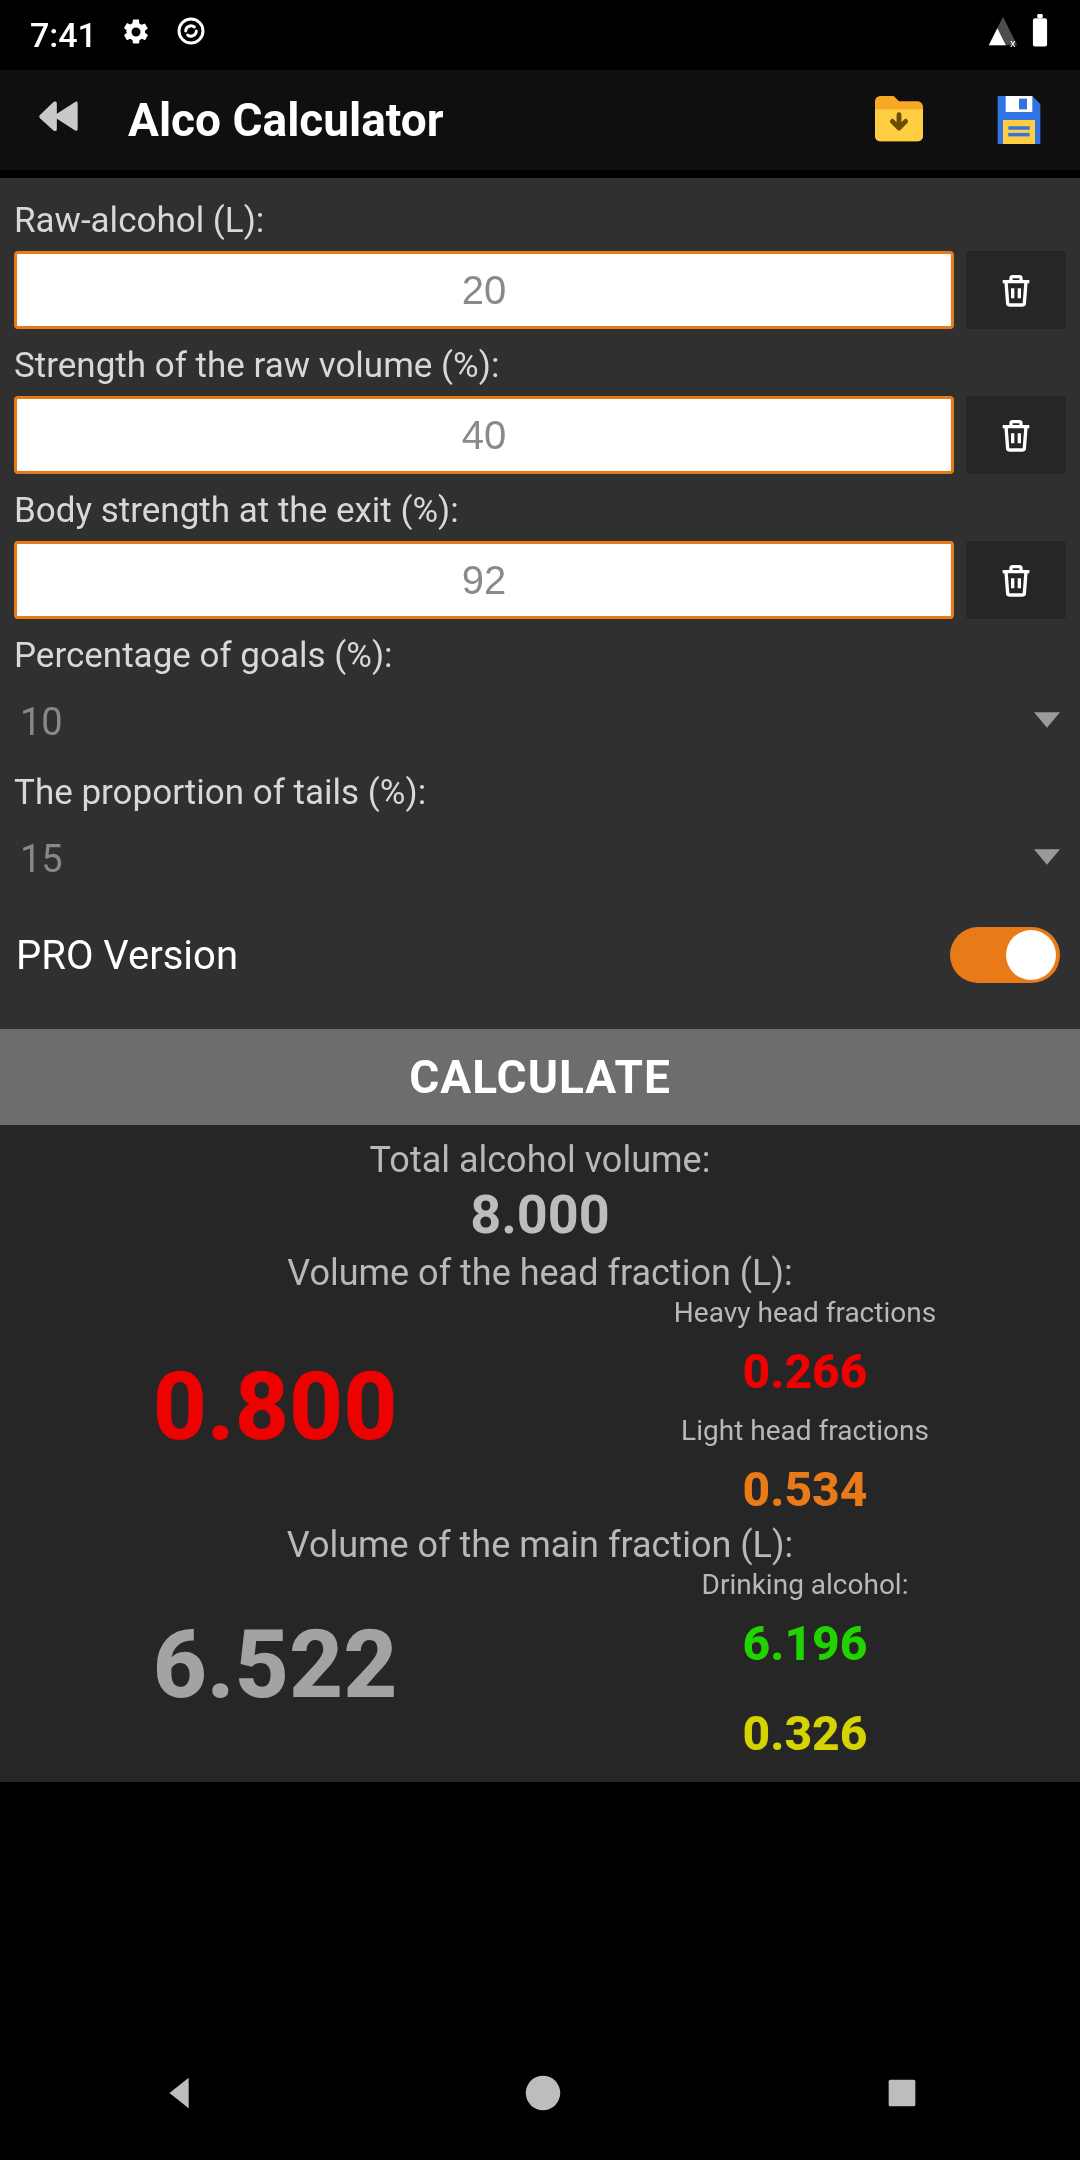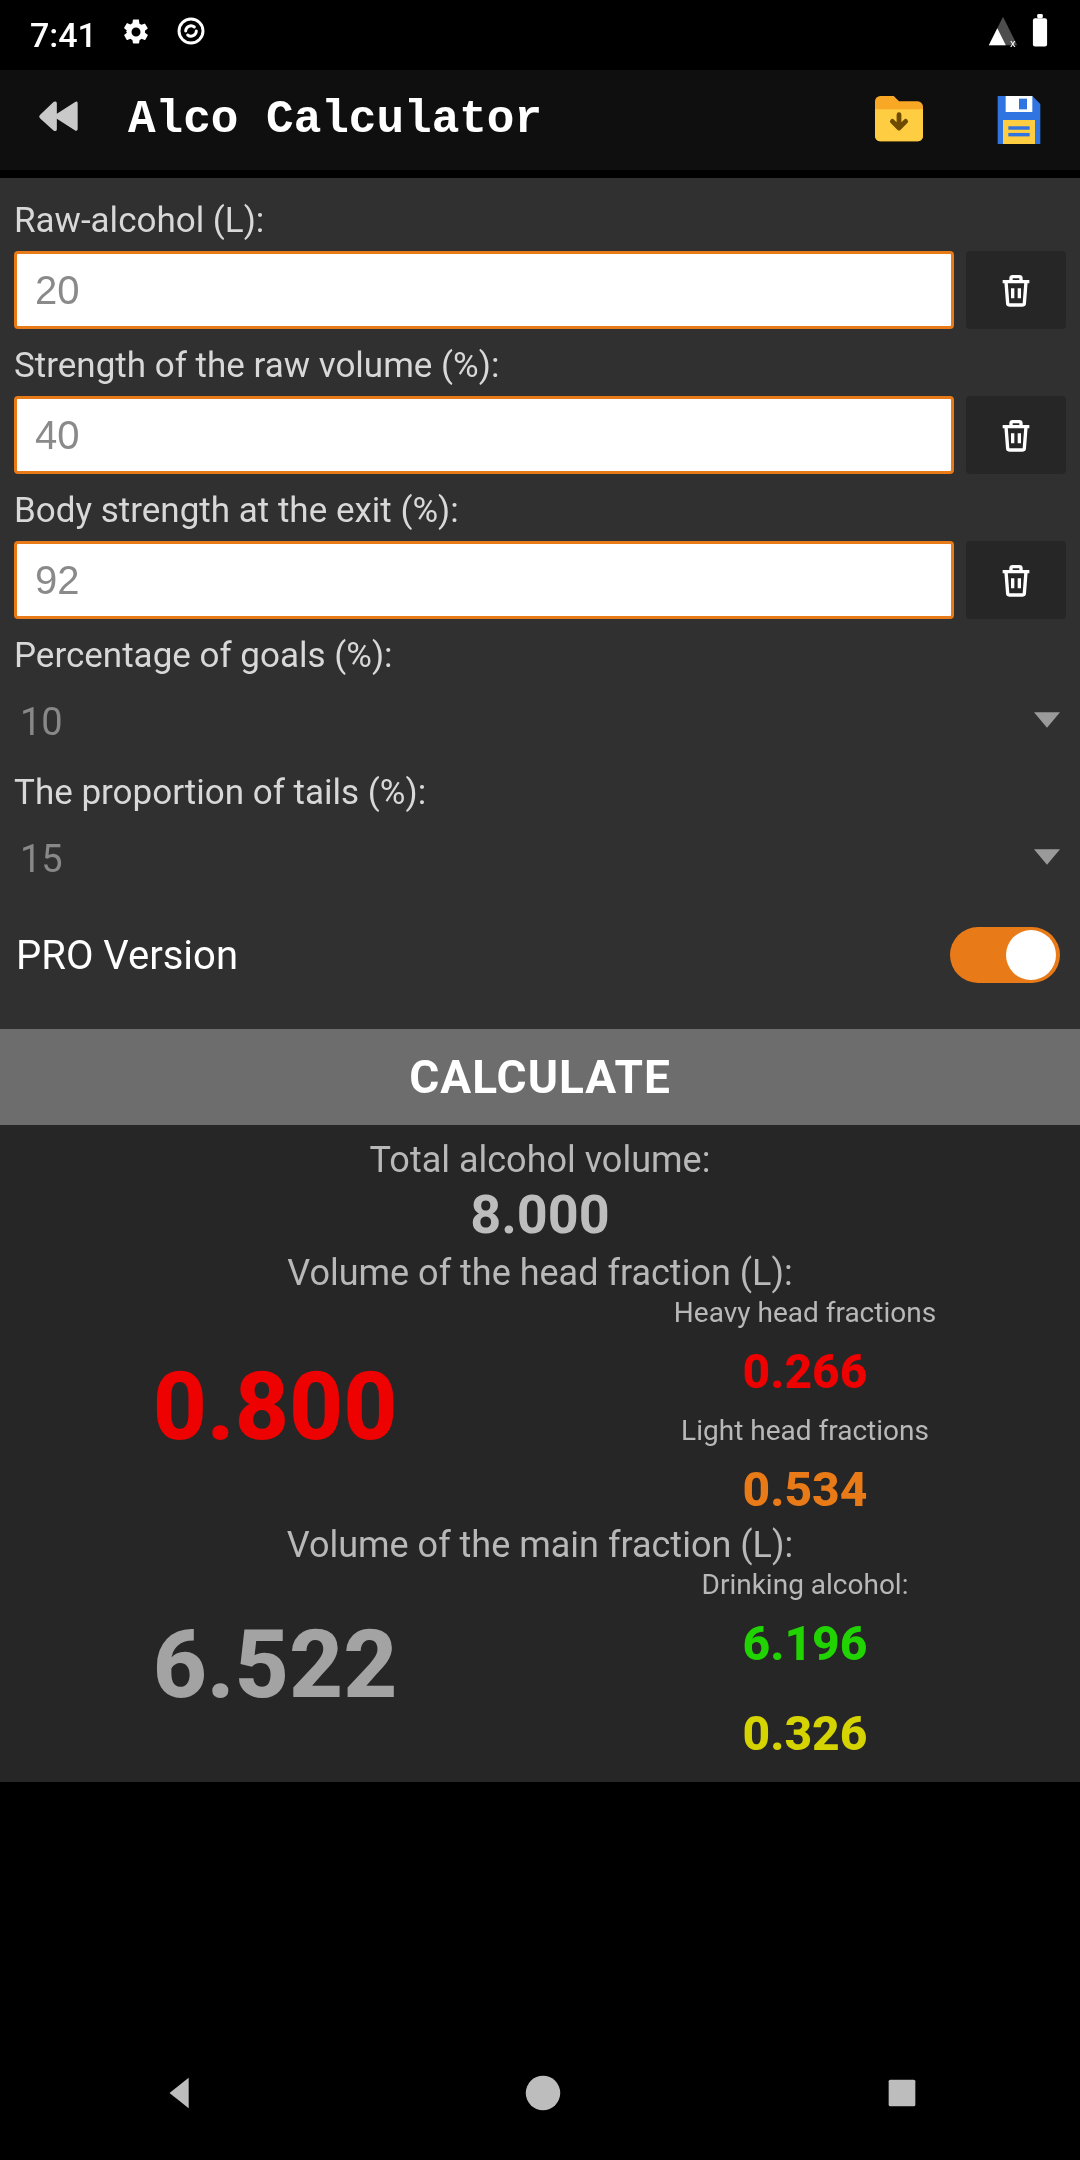--- a/index.html
+++ b/index.html
@@ -5,30 +5,30 @@
   * { margin: 0; padding: 0; box-sizing: border-box; }
   html, body { width: 1080px; height: 2160px; background: #000; font-family: Roboto, Arial, sans-serif; overflow: hidden; }
   
   
   .status-bar { height: 70px; background: #000; display: flex; align-items: center; justify-content: space-between; padding: 0 30px; color: #fff; font-size: 34px; }
   .status-left { display: flex; align-items: center; gap: 24px; }
   .status-right { display: flex; align-items: center; gap: 10px; }
   .status-time { font-weight: 500; }
   
   
-  .app-bar { height: 100px; background: #0f0f0f; display: flex; align-items: center; padding: 12px 28px; gap: 34px; font-family: Liberation Mono, monospace; }
+  .app-bar { height: 100px; background: #0f0f0f; display: flex; align-items: center; padding: 12px 28px; gap: 34px; }
   .app-title { color: #fff; font-size: 46px; font-weight: 700; flex: 1; }
   .app-bar-icon { width: 66px; height: 66px; display:flex; align-items:center; justify-content:center; }
   
   
   .form-area { background: #303030; padding: 12px 14px 16px 14px; margin-top: 8px; }
   .field-label { color: #d8d8d8; font-size: 35px; font-weight: 400; padding: 10px 0 10px 0; }
   .field-row { display: flex; align-items: stretch; gap: 12px; margin-bottom: 6px; }
   .field-input { flex: 1; height: 78px; background: #fff; border: 3px solid #e87a18; border-radius: 4px; color: #8a8a8a; font-size: 40px; padding: 0 18px; outline: none; display:flex; align-items:center;}
-  .field-input input { border:none; outline:none; width:100%; height:100%; font-size:40px; color:#8a8a8a; background:transparent; }
+  .field-input input { border:none; outline:none; width:100%; height:100%; font-size:40px; color:#8a8a8a; background:transparent;text-align:center; }
   .trash-btn { width: 100px; height: 78px; background: #262626; display: flex; align-items: center; justify-content: center; border-radius: 4px; }
   
   .select-row { display:flex; align-items:center; justify-content:space-between; padding: 14px 6px 28px 6px; }
   .select-value { color: #888; font-size: 38px; }
   .select-tri { color:#888; }
   
   .pro-row { display:flex; align-items:center; justify-content:space-between; padding: 18px 6px 30px 2px; }
   .pro-label { color:#fff; font-size: 40px; font-weight: 400; }
   .toggle { width: 110px; height: 56px; background: #e87a18; border-radius: 40px; position: relative; }
   .toggle-knob { position:absolute; width: 50px; height: 50px; background:#fff; border-radius:50%; right:4px; top:3px; }

